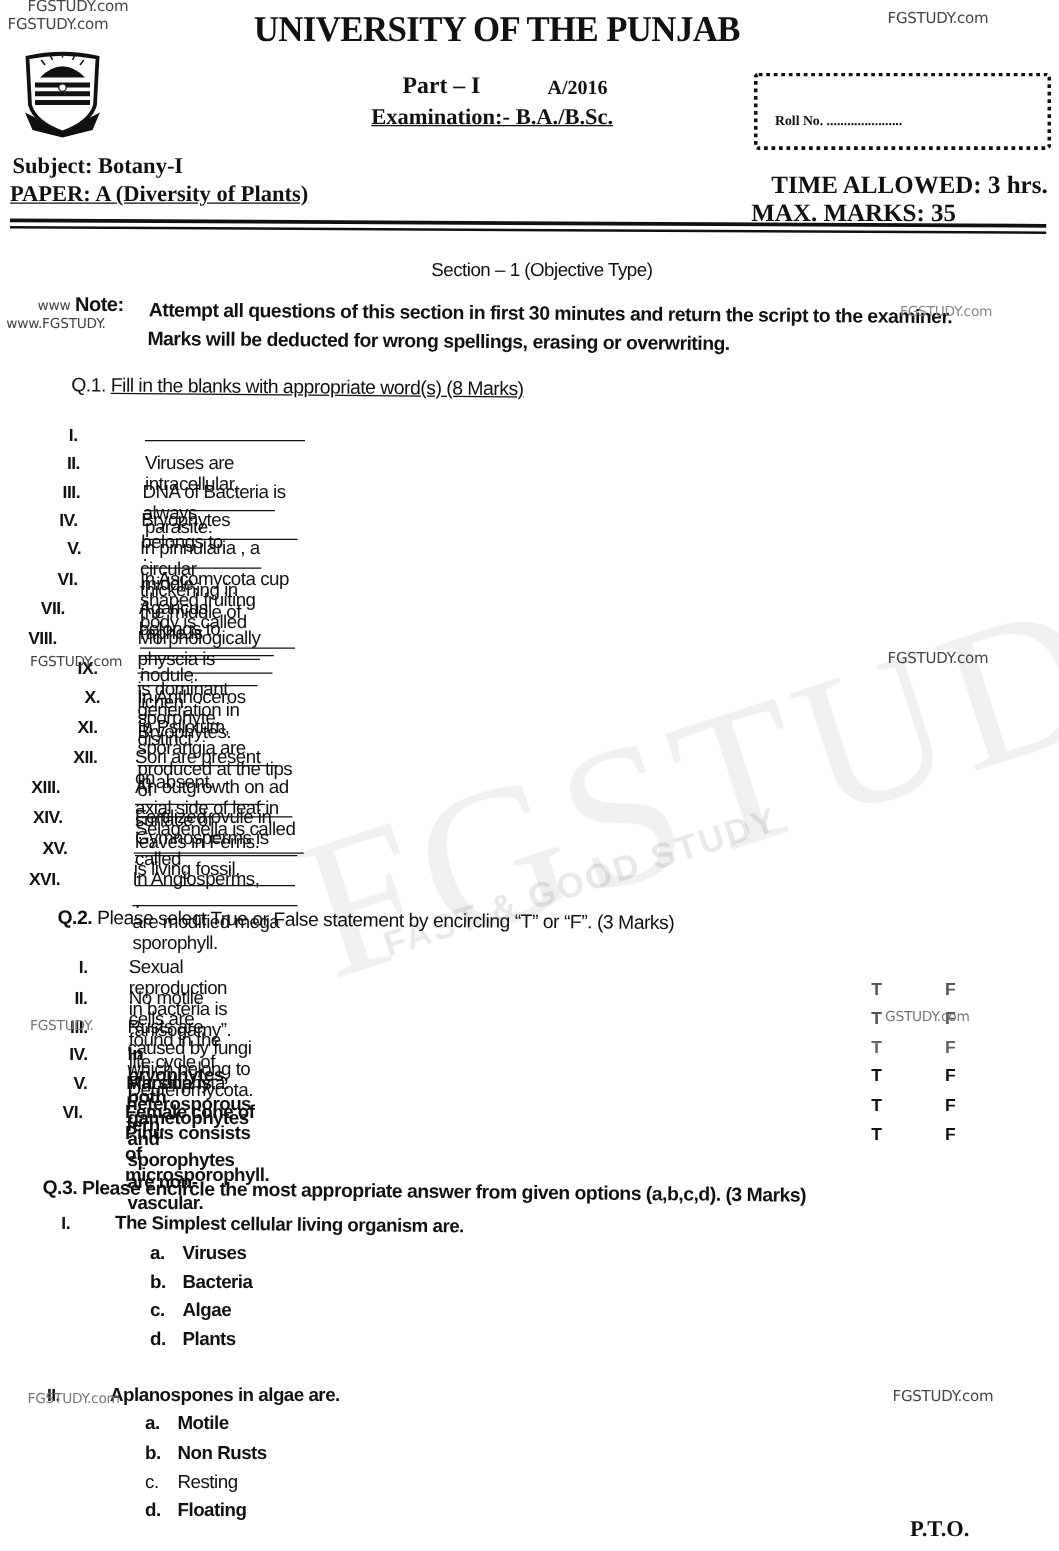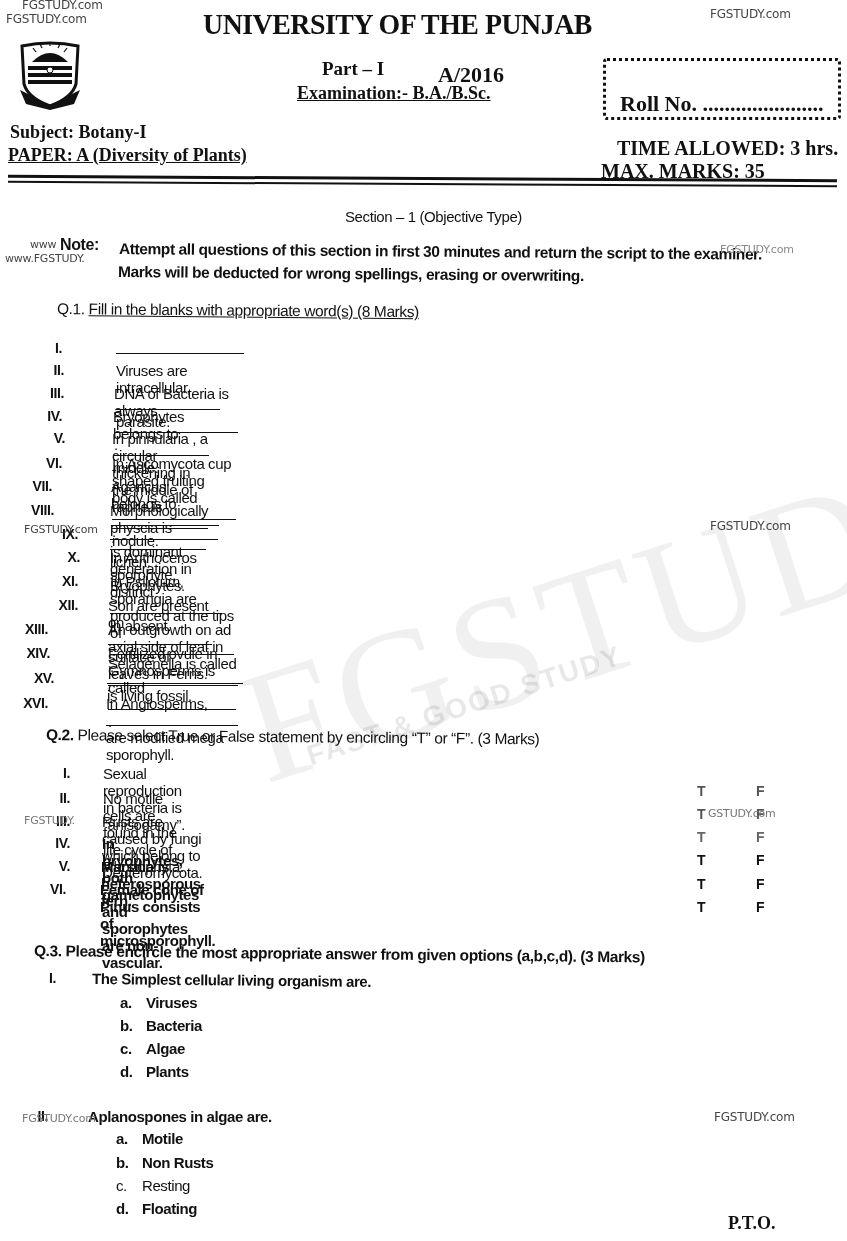--- a/index.html
+++ b/index.html
@@ -10,21 +10,21 @@
     }
     .abs { position: absolute; }
     .serif { font-family: "Liberation Serif", serif; font-weight: bold; }
     .wm { font-family: "DejaVu Sans", sans-serif; font-size: 12px; color: #444; letter-spacing: -0.2px; }
     .title { left: 203px; top: 8px; font-size: 29px; letter-spacing: -0.5px; transform: scaleX(0.96); transform-origin: left; }
     .hdr-line { left: 0; right: 0; height: 3px; background: #111; }
     .rollbox {
       left: 603px; top: 58px; width: 232px; height: 56px;
       border: 3px dotted #111; border-radius: 4px;
     }
-    .roll-label { left: 620px; top: 91px; font-size: 22px; }
+    .roll-label { left: 620px; top: 91px; font-size: 11px; }
     .body-text { font-family: "Liberation Sans Narrow", "Liberation Sans", sans-serif; font-size: 15px; letter-spacing: -0.4px; }
     .num { width: 40px; text-align: right; font-size: 14px; font-weight: bold; }
     .qrow { position: absolute; left: 0; height: 20px; display: block; }
     .blank { display: inline-block; border-bottom: 1px solid #111; height: 12px; vertical-align: baseline; }
     .tf { font-size: 14px; font-weight: bold; }
     .opt-letter { display: inline-block; width: 26px; }
     .watermark-big {
       left: 230px; top: 520px; font-family: "Liberation Serif", serif;
       font-size: 160px; color: rgba(0,0,0,0.06); transform: rotate(-18deg);
       letter-spacing: 6px; pointer-events: none;
@@ -61,21 +61,21 @@
     <rect x="14" y="26" width="44" height="4" fill="#111"></rect>
     <rect x="14" y="33" width="44" height="4" fill="#111"></rect>
     <rect x="14" y="40" width="44" height="4" fill="#111"></rect>
     <circle cx="36" cy="30" r="3" fill="#fff" stroke="#111"></circle>
     <path d="M6 50 L22 58 L36 66 L50 58 L66 50 L60 64 L36 70 L12 64 Z" fill="#111"></path>
     <path d="M24 56 L36 62 L48 56" fill="none" stroke="#fff" stroke-width="1.5"></path>
   </svg>
 </div>
 
 <div class="abs serif" style="left:322px;top:58px;font-size:19px;">Part – I</div>
-<div class="abs serif" style="left:438px;top:62px;font-size:22px;">A/2016</div>
+<div class="abs serif" style="left:438px;top:62px;font-size:16px;">A/2016</div>
 <div class="abs serif underline" style="left:297px;top:83px;font-size:18px;text-align:center;">Examination:- B.A./B.Sc.</div>
 
 <div class="abs rollbox"></div>
 <div class="abs serif roll-label">Roll No. ......................</div>
 
 <div class="abs serif" style="left:10px;top:122px;font-size:18px;">Subject: Botany-I</div>
 <div class="abs serif underline" style="left:8px;top:145px;font-size:18px;">PAPER: A (Diversity of Plants)</div>
 <div class="abs serif" style="left:601px;top:137px;font-size:20px;margin-left:16px;">TIME ALLOWED: 3 hrs.</div>
 <div class="abs serif" style="left:601px;top:160px;font-size:20px;">MAX. MARKS: 35</div>
 
@@ -119,21 +119,21 @@
   </div>
   <div class="qrow body-text" style="top:455px;">
     <span class="abs num" style="left:22px;">VI.</span>
     <span class="abs" style="left:112px;"><span>In Ascomycota cup shaped fruiting body is called</span> <span class="blank" style="width:124px;"></span><span>.</span></span>
   </div>
   <div class="qrow body-text" style="top:478px;">
     <span class="abs num" style="left:12px;">VII.</span>
     <span class="abs" style="left:111px;"><span>Agaricus belongs to</span> <span class="blank" style="width:108px;"></span><span>.</span></span>
   </div>
   <div class="qrow body-text" style="top:502px;">
-    <span class="abs num" style="left:14px;">VIII.</span>
+    <span class="abs num" style="left:14px;text-align:center;">VIII.</span>
     <span class="abs" style="left:110px;"><span>Morphologically physcia is</span> <span class="blank" style="width:96px;"></span> <span>lichen.</span></span>
   </div>
   <div class="qrow body-text" style="top:526px;">
     <span class="abs num" style="left:38px;">IX.</span>
     <span class="abs" style="left:110px;"><span class="blank" style="width:108px;"></span> <span>is dominant generation in Bryophytes.</span></span>
   </div>
   <div class="qrow body-text" style="top:549px;">
     <span class="abs num" style="left:40px;">X.</span>
     <span class="abs" style="left:110px;"><span>In Anthoceros sporphyte, distinct</span> <span class="blank" style="width:112px;"></span> <span>in absent.</span></span>
   </div>

